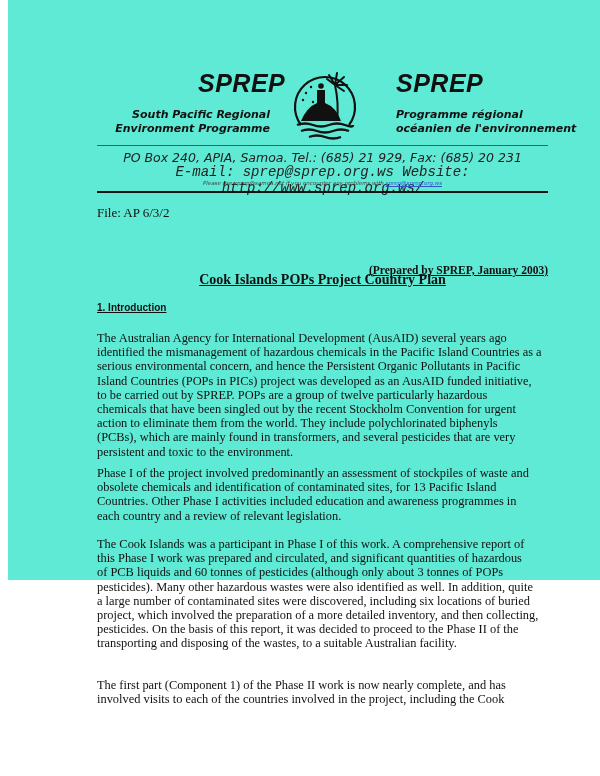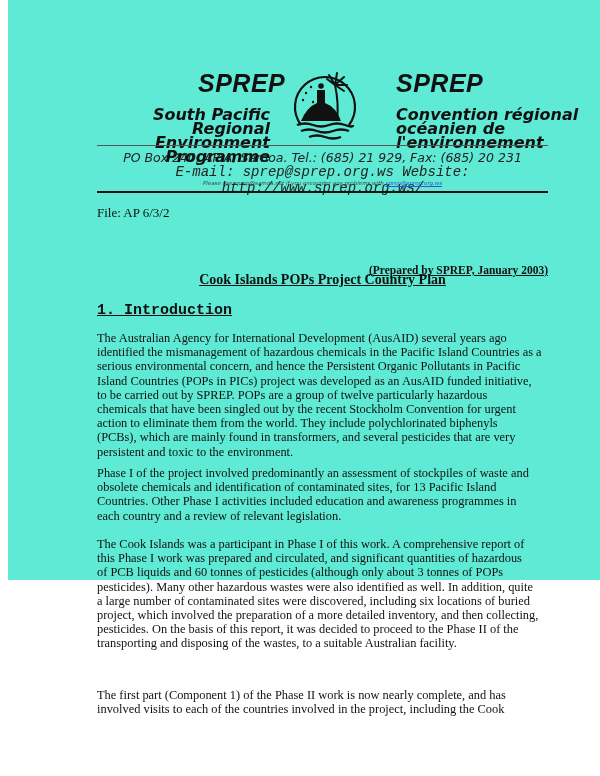--- a/index.html
+++ b/index.html
@@ -3,45 +3,45 @@
 <meta charset="utf-8">
 <style>
   html, body { margin: 0; padding: 0; background: #ffffff; }
   body { width: 600px; height: 776px; position: relative; overflow: hidden; color: #111; }
   .page { position: absolute; left: 8px; top: 0; width: 600px; height: 580px; background: #5eead4; }
 
   
   .lh-title { position: absolute; font-family: "Liberation Sans", "DejaVu Sans", sans-serif; font-weight: bold; font-style: italic; font-size: 25px; color: #111; letter-spacing: 0.5px; }
   .lh-sprep { left: 190px; top: 69px; }
   .lh-proe { left: 388px; top: 69px; }
-  .lh-sub { position: absolute; font-family: "DejaVu Sans", sans-serif; font-weight: bold; font-style: italic; font-size: 16px; line-height: 14px; color: #111; }
+  .lh-sub { position: absolute; font-family: "DejaVu Sans", sans-serif; font-weight: bold; font-style: italic; font-size: 11px; line-height: 14px; color: #111; }
   .lh-sub-left { right: 338px; top: 108px; text-align: right; width: 200px; }
   .lh-sub-right { left: 388px; top: 108px; text-align: left; width: 200px; }
 
   .logo { position: absolute; left: 283px; top: 69px; width: 68px; height: 74px; }
 
   .rule-thin { position: absolute; left: 89px; width: 451px; top: 145px; height: 0; border-top: 1px solid #555; }
   .rule-thick { position: absolute; left: 89px; width: 451px; top: 191px; height: 0; border-top: 2px solid #111; }
 
   .addr { position: absolute; left: 89px; width: 451px; text-align: center; font-family: "DejaVu Sans", sans-serif; font-style: italic; color: #222; }
   .addr-1 { top: 150px; font-size: 12.5px; }
   .addr-2 { top: 164px; font-size: 14px; font-family: Liberation Mono, monospace; }
   .addr-3 { top: 180px; font-size: 5.5px; color: #444; }
   .addr-3 a { color: #3355cc; text-decoration: underline; }
   .file-ref { position: absolute; left: 89px; top: 205px; font-family: "Liberation Serif", serif; font-size: 13px; }
   .doc-title { position: absolute; left: 89px; width: 451px; top: 248px; text-align: center; font-family: "Liberation Serif", serif; font-weight: bold; font-size: 14px; text-decoration: underline; margin-top: 24px; }
   .doc-subtitle { position: absolute; left: 89px; width: 451px; top: 264px; text-align: right; font-family: "Liberation Serif", serif; font-weight: bold; font-size: 11.5px; text-decoration: underline; }
-  .section-heading { position: absolute; left: 89px; top: 302px; font-family: Liberation Mono, monospace; font-weight: bold; font-size: 15px; text-decoration: underline; }
+  .section-heading { position: absolute; left: 89px; top: 302px; font-family: Liberation Sans, sans-serif; font-weight: bold; font-size: 10px; text-decoration: underline; }
 
   .para { position: absolute; left: 89px; width: 450px; font-family: "Liberation Serif", serif; font-size: 12.4px; line-height: 14.2px; margin: 0; }
   .para span { display: block; white-space: nowrap; }
   .p1 { top: 331px; }
   .p2 { top: 466px; }
   .p3 { top: 537px; }
-  .p4 { top: 678px; margin-top: 10px; }
+  .p4 { top: 678px; }
 </style>
 </head>
 <body>
 
 <div class="page">
 
   <div class="lh-title lh-sprep">SPREP</div>
   <div class="lh-sub lh-sub-left">
     <div>South Pacific Regional</div>
     <div>Environment Programme</div>
@@ -63,21 +63,21 @@
 
     <path d="M44 16 L36 10 M44 16 L38 6 M44 16 L46 4 M44 16 L53 8 M44 16 L56 16 M44 16 L53 22" stroke="#111" stroke-width="2" stroke-linecap="round"></path>
 
     <path d="M6 56 Q14 53 22 56 T38 56 T54 56 T62 56" fill="none" stroke="#111" stroke-width="2.4"></path>
     <path d="M10 62 Q18 59 26 62 T42 62 T58 62" fill="none" stroke="#111" stroke-width="2.4"></path>
     <path d="M18 68 Q26 65 34 68 T50 68" fill="none" stroke="#111" stroke-width="2.4"></path>
   </svg>
 
   <div class="lh-title lh-proe">SPREP</div>
   <div class="lh-sub lh-sub-right">
-    <div>Convention régional</div>
+    <div>Programme régional</div>
     <div>océanien de l'environnement</div>
   </div>
 
   <div class="rule-thin"></div>
 
   <div class="addr addr-1">PO Box 240, APIA, Samoa.  Tel.:  (685) 21 929, Fax:  (685) 20 231</div>
   <div class="addr addr-2">E-mail:  sprep@sprep.org.ws     Website:  http://www.sprep.org.ws/</div>
   <div class="addr addr-3">
     <span>Please use sprep@samoa.net if you encounter any problems with </span><a>sprep@sprep.org.ws</a>
   </div>

